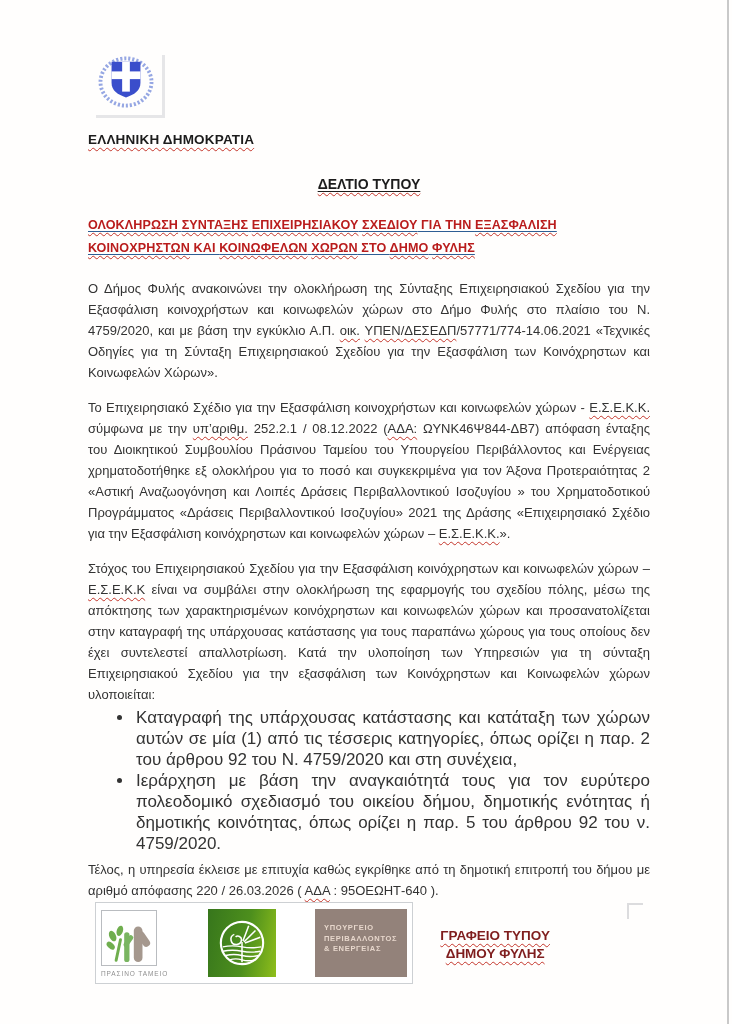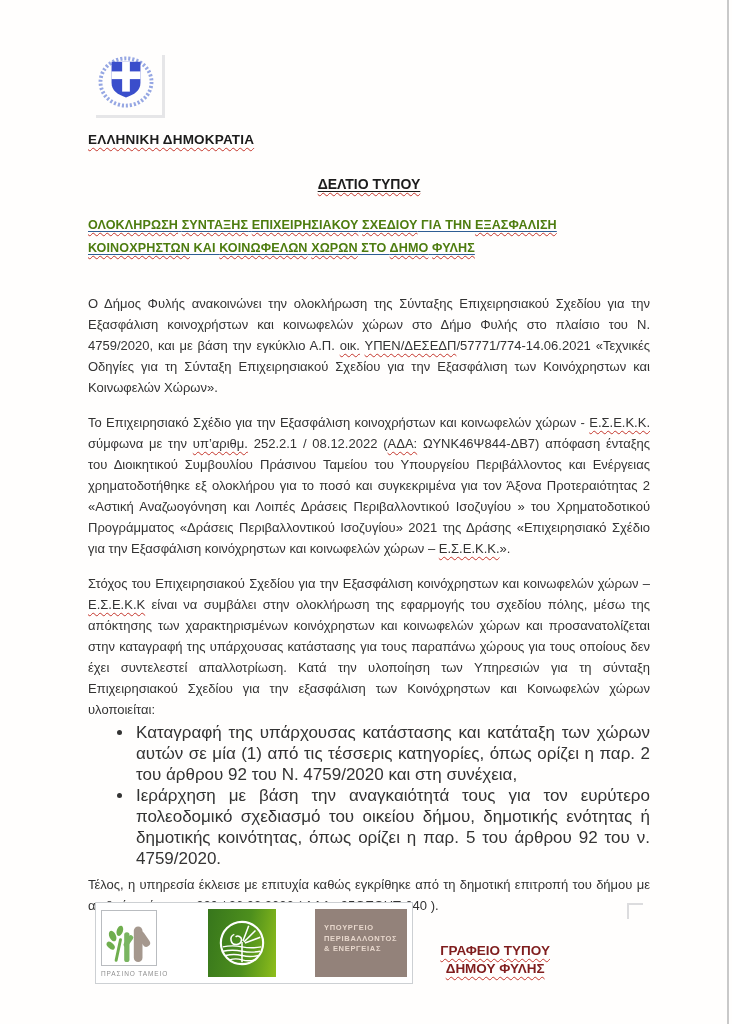--- a/index.html
+++ b/index.html
@@ -45,34 +45,34 @@
     font-weight:bold; font-size:14px; color:#1c1c1c;
   }
   .u-solid {
     text-decoration-line:underline;
     text-decoration-color:#1c1c1c;
     text-underline-offset:2px;
   }
   
   .subject {
     margin:22px 0 0 0;
-    color:#4d7c0f;
+    color:#b91c1c;
     font-size:12.6px; font-weight:bold; line-height:23px;
     text-decoration-line:underline;
     text-decoration-color:#2e5e94;
     text-underline-offset:2px;
     letter-spacing:0.1px;
   }
   
   .para {
     font-size:13px; line-height:21px;
     text-align:justify;
     margin:14px 0 0 0;
   }
-  .para.first { margin-top:33px; }
+  .para.first { margin-top:18px; }
   .para.contractor { margin-top:20px; text-align:left; }
   .para.closing { margin-top:5px; }
   .bullets {
     margin:2px 0 0 0; padding-left:46px;
   }
   .bullets li {
     font-size:17px; line-height:21px; text-align:justify; padding-left:2px;
   }
   
   .signature {

